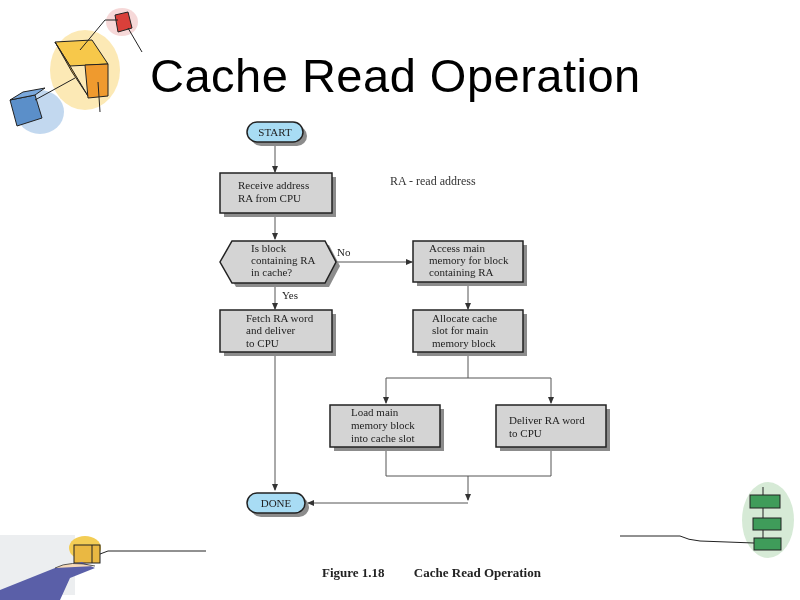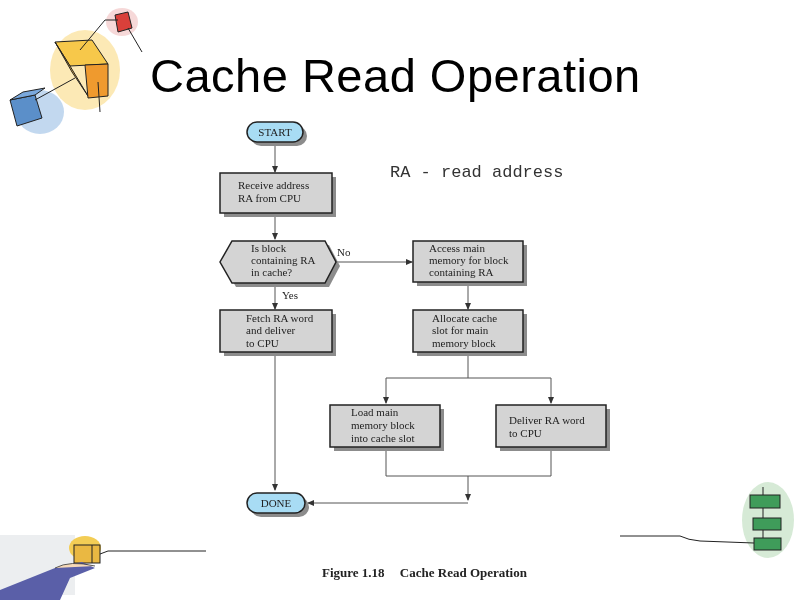--- a/index.html
+++ b/index.html
@@ -3,22 +3,22 @@
 <meta charset="utf-8">
 <style>
   html,body{margin:0;padding:0;background:#fff;}
   body{width:800px;height:600px;position:relative;overflow:hidden;font-family:"Liberation Serif",serif;}
   .title{position:absolute;left:150px;top:48px;font-family:"Liberation Sans",sans-serif;font-size:47px;color:#000;letter-spacing:0.5px;white-space:nowrap;}
   svg.diagram{position:absolute;left:0;top:0;}
   .node-text{font-family:"Liberation Serif",serif;font-size:11px;fill:#222;}
   .term-text{font-family:"Liberation Serif",serif;font-size:11px;fill:#222;}
   .label-text{font-family:"Liberation Serif",serif;font-size:11px;fill:#222;}
   .caption{position:absolute;left:322px;top:565px;font-family:"Liberation Serif",serif;font-size:13px;font-weight:bold;color:#222;white-space:nowrap;}
-  .caption .num{margin-right:12px;}
-  .legend{position:absolute;left:390px;top:163px;font-family:Liberation Mono, monospace;font-size:17px;color:#333;white-space:nowrap;}
+  .caption .num{margin-right:26px;}
+  .legend{position:absolute;left:390px;top:174px;font-family:Liberation Serif, serif;font-size:12px;color:#333;white-space:nowrap;}
 </style>
 </head>
 <body>
 
 <div class="title">Cache Read Operation</div>
 <div class="legend">RA - read address</div>
 
 <svg class="diagram" width="800" height="600" viewBox="0 0 800 600">
   <defs>
     <marker id="arr" markerWidth="8" markerHeight="8" refX="6" refY="4" orient="auto" markerUnits="userSpaceOnUse">

